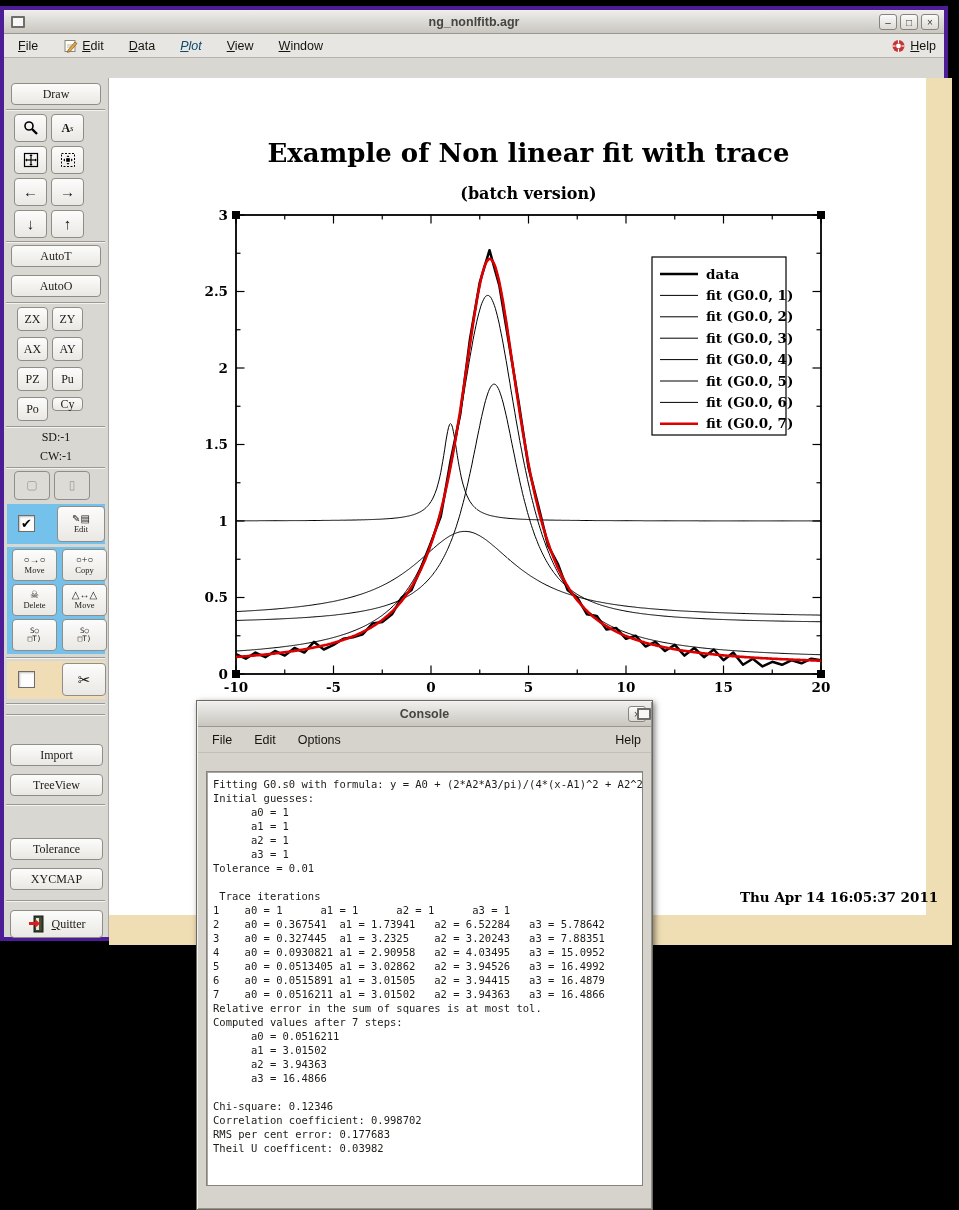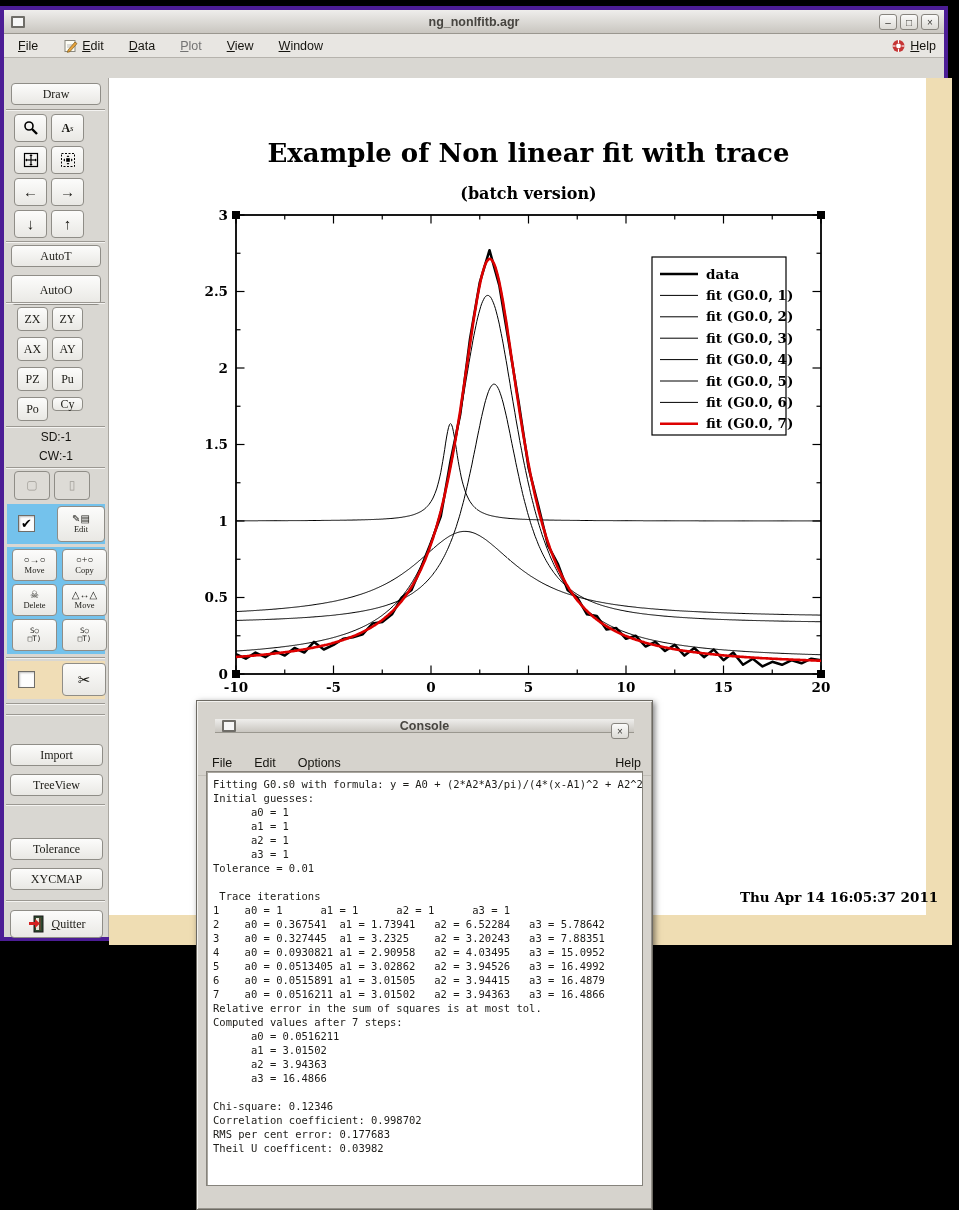--- a/index.html
+++ b/index.html
@@ -17,21 +17,21 @@
                      font-weight:bold; font-size:12.5px; color:#474540; }
   .win-icon { width:14px; height:12px; margin-left:7px; background:#f7f7f7;
               border:2px solid #6f6d68; border-radius:1px; z-index:1; }
   .win-controls { position:absolute; right:5px; top:4px; display:flex; gap:3px; }
   .wbtn { width:18px; height:16px; border:1px solid #87847e; border-radius:3px;
           background:linear-gradient(#fbfbfa,#dcdad5); font-size:10px; line-height:13px;
           text-align:center; color:#3c3a36; cursor:default; }
   .menubar { position:relative; height:24px; background:#e8e6e2; border-bottom:1px solid #b6b3ad;
              display:flex; align-items:center; font-size:12.5px; color:#15140f; }
   .menu-item { margin-right:25px; cursor:default; }
-  .menu-item.disabled { color:#737373; }
+  .menu-item.disabled { color:#0c4a6e;font-style:italic; }
   .menu-icon { display:inline-block; width:15px; height:14px; margin:0 4px 0 0; }
   .menubar-right { position:absolute; right:8px; display:flex; align-items:center; }
   .locator { height:19px; background:#e2e0db; border-bottom:1px solid #b6b3ad;
              font-size:12px; color:#15140f; display:flex; align-items:center;
              justify-content:space-between; padding:0 8px 0 6px; }
 
   
   .toolbar { position:absolute; left:0; top:68px; width:105px; bottom:0;
              background:#d9d7d2; border-right:1px solid #aba8a2; }
   .groove { position:absolute; left:2px; right:3px; height:2px;
@@ -42,33 +42,33 @@
   .btn.disabled { color:#a09d97; background:#dddbd6; }
   .tool-big { flex-direction:column; gap:0; line-height:1.05; }
   .tool-big .t-ico { font-size:10px; }
   .tool-big .t-lab { font-size:8.5px; }
   .tiny2 { font-size:7.5px; line-height:1.1; font-family:"DejaVu Sans Mono",monospace; }
   .panel-blue { position:absolute; left:3px; right:3px; background:#74c2ec; }
   .panel-tan  { position:absolute; left:3px; right:3px; background:#f0ddb6; }
   .checkbox { position:absolute; width:17px; height:17px; background:#fdfdfd;
               border:1px solid #6f6d68; box-shadow:inset 1px 1px 2px rgba(0,0,0,.25);
               font-size:13px; line-height:15px; text-align:center; color:#000; cursor:default; }
-  .side-label { position:absolute; width:100%; text-align:center; font-size:12px; color:#14130f; }
+  .side-label { position:absolute; width:100%; text-align:center; font-size:12px; color:#14130f;font-family:Liberation Serif, serif; }
 
   
   .canvas-area { position:absolute; left:105px; top:68px; width:843px; height:867px;
                  background:#efddb3;font-weight:bold; }
   .page { position:absolute; left:0; top:0; width:817px; height:837px; background:#ffffff; }
   #chart-svg { position:absolute; left:0; top:0; width:843px; height:867px; }
 
   
   .console-window { position:absolute; left:196px; top:700px; width:457px; height:510px;
                     background:#d6d3cd; border:1px solid #6d6a63;
                     box-shadow:inset 1px 1px 0 #f3f2ef, inset -1px -1px 0 #96938c, 2px 2px 6px rgba(0,0,0,.5); }
-  .console-window .titlebar { margin:18px; height:14px; }
+  .console-window .titlebar { margin:1px; height:25px;justify-content:flex-end; }
   .console-menubar { position:relative; height:25px; display:flex; align-items:center;
                      font-size:12.5px; color:#15140f; border-bottom:1px solid #c2bfb8; margin:0 1px; }
   .console-menubar .menu-item { margin-right:22px; }
   .messages-label { text-align:center; font-size:12.5px; color:#15140f; padding:6px 0 4px; }
   .console-text { position:absolute; left:9px; right:9px; top:70px; height:415px;
                   background:#fff; border:1px solid #86837c;
                   box-shadow:inset 1px 1px 0 #a9a69f; overflow:hidden;
                   font-family:"DejaVu Sans Mono",monospace; font-size:10.5px; line-height:14px;
                   color:#1c1b17; padding:5px 6px; white-space:pre; }
 </style>
@@ -151,21 +151,21 @@
           <path d="M8 3.2l-1.4 1.8h2.8z M8 12.8l-1.4-1.8h2.8z M3.2 8l1.8-1.4v2.8z M12.8 8l-1.8-1.4v2.8z" fill="#000"></path>
         </svg>
     </button>
     <button class="btn" style="left:10px;top:100px;width:33px;height:28px;font-size:15px">←</button>
     <button class="btn" style="left:47px;top:100px;width:33px;height:28px;font-size:15px">→</button>
     <button class="btn" style="left:10px;top:132px;width:33px;height:28px;font-size:15px">↓</button>
     <button class="btn" style="left:47px;top:132px;width:33px;height:28px;font-size:15px">↑</button>
 
     <div class="groove" style="top:163px"></div>
     <button class="btn" style="left:7px;top:167px;width:90px;height:22px">AutoT</button>
-    <button class="btn" style="left:7px;top:197px;width:90px;height:30px">AutoO</button>
+    <button class="btn" style="left:7px;top:197px;width:90px;height:22px">AutoO</button>
 
     <div class="groove" style="top:224px"></div>
     <button class="btn" style="left:13px;top:229px;width:31px;height:24px">ZX</button>
     <button class="btn" style="left:48px;top:229px;width:31px;height:24px">ZY</button>
     <button class="btn" style="left:13px;top:259px;width:31px;height:24px">AX</button>
     <button class="btn" style="left:48px;top:259px;width:31px;height:24px">AY</button>
     <button class="btn" style="left:13px;top:289px;width:31px;height:24px">PZ</button>
     <button class="btn" style="left:48px;top:289px;width:31px;height:24px">Pu</button>
     <button class="btn" style="left:13px;top:319px;width:31px;height:24px">Po</button>
     <button class="btn" style="left:48px;top:319px;width:31px;height:14px">Cy</button>

